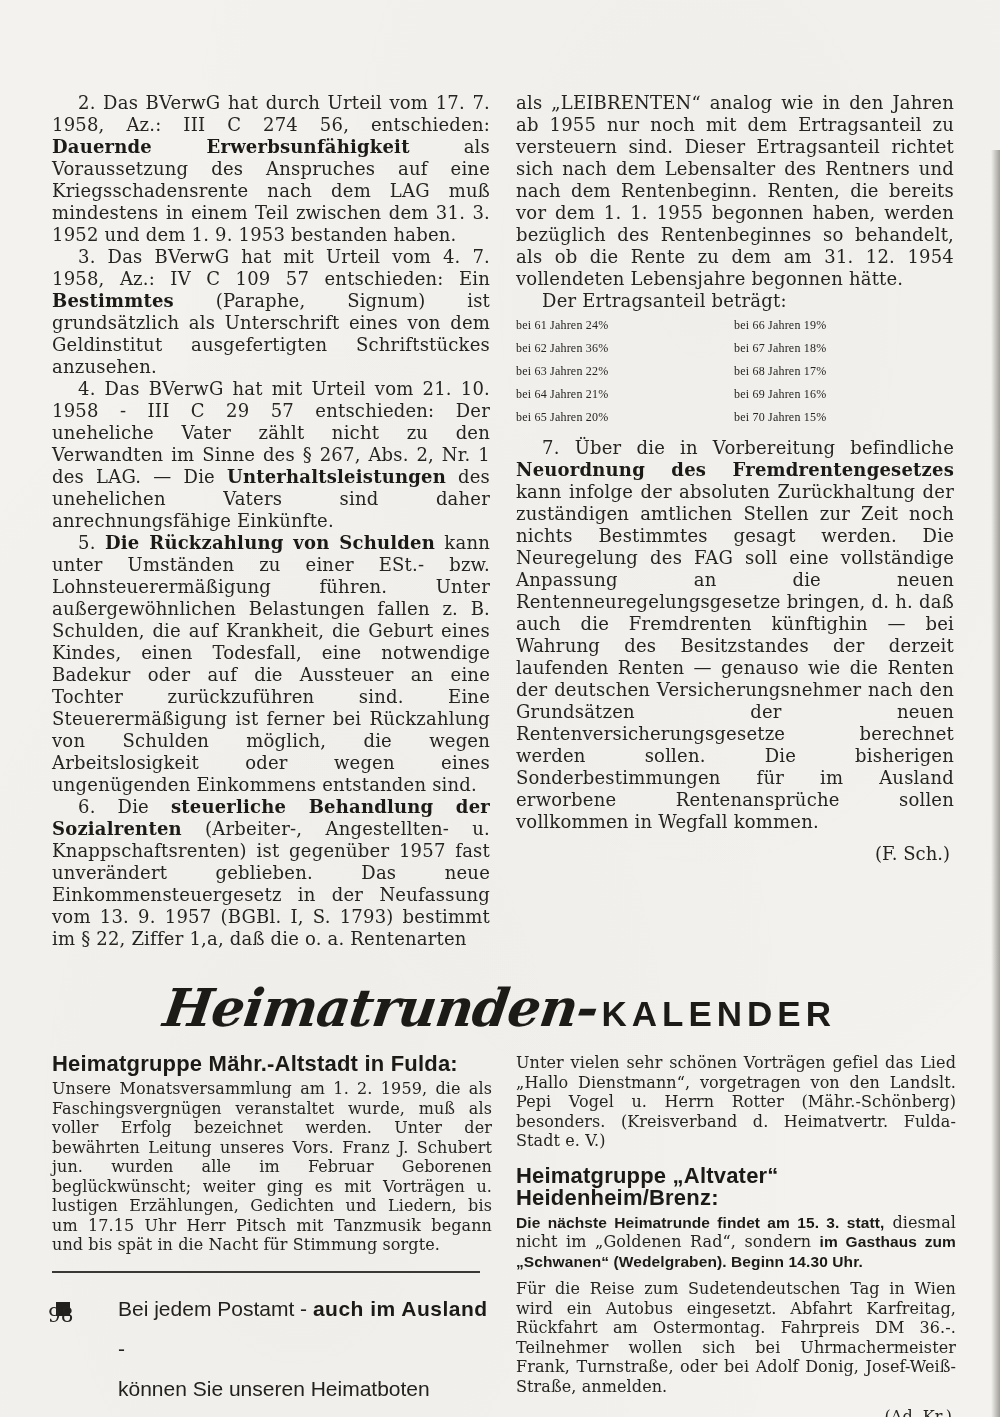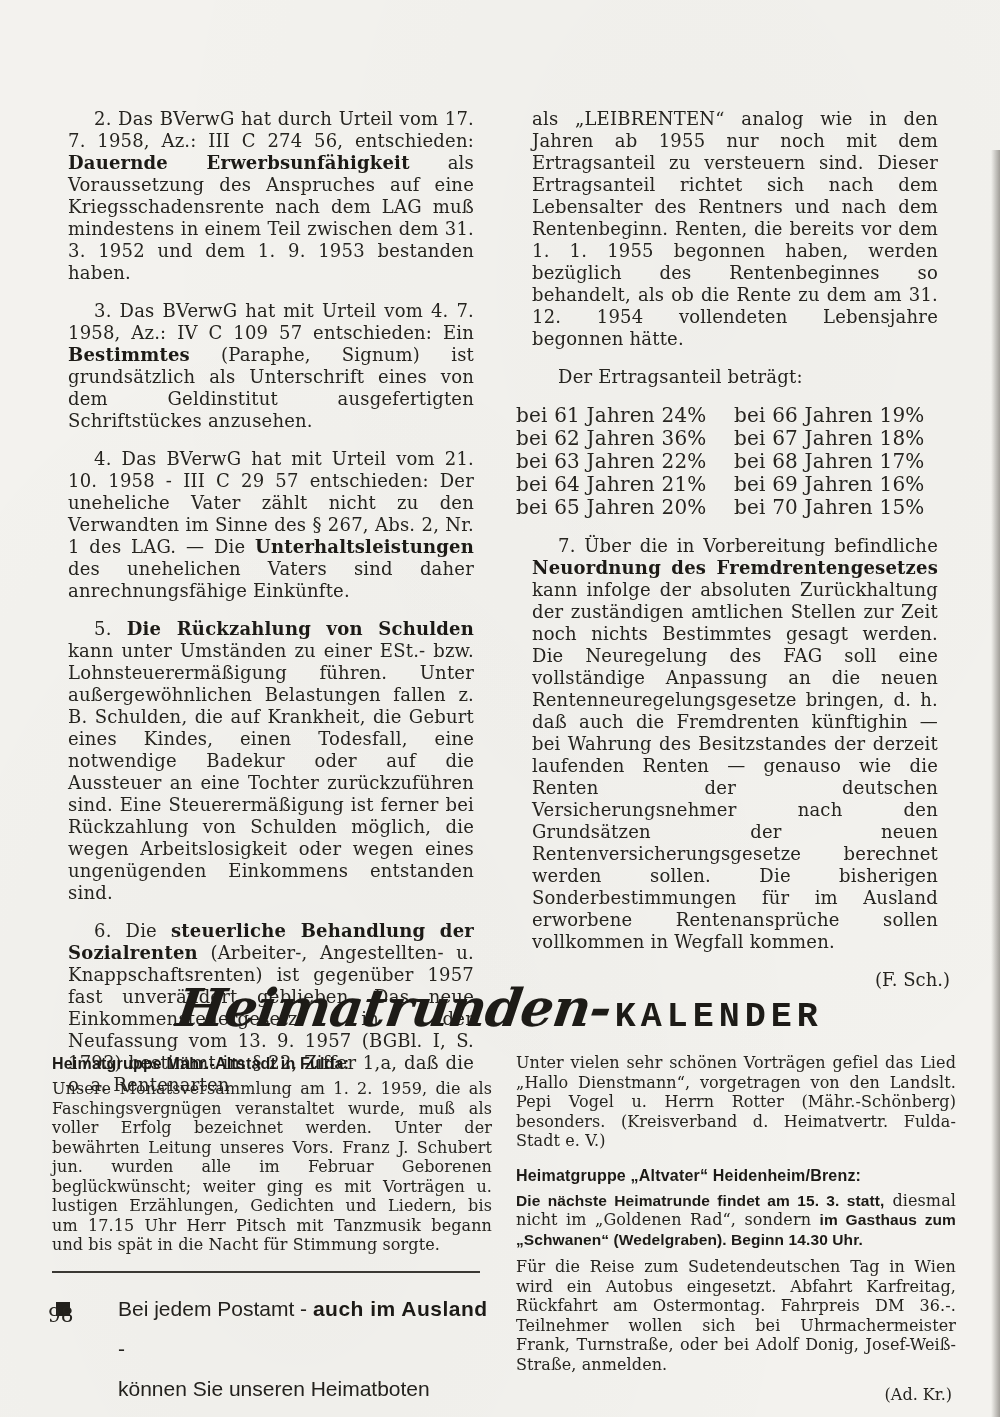--- a/index.html
+++ b/index.html
@@ -17,64 +17,64 @@
   }
   .scan-edge{
     position:absolute;right:0;top:150px;bottom:0;width:9px;
     background:linear-gradient(to right, rgba(60,55,48,0), rgba(60,55,48,0.45));
   }
   
   .col{position:absolute;top:92px;width:438px;}
   .col-left{left:52px;}
   .col-right{left:516px;}
   p.body{
-    margin:16px;
+    margin:0;
     font-size:18px;line-height:22px;
     text-align:justify;text-align-last:left;
     letter-spacing:0.2px;
   }
   p.body.indent{text-indent:26px;}
   .seg-b{font-weight:bold;color:#1c1a16;}
   .rates-intro{margin-top:8px;}
   .rates{
     display:grid;grid-template-columns:218px 1fr;
     margin-top:2px;margin-bottom:8px;
-    font-size:20px;line-height:23px;letter-spacing:0.2px;
+    font-size:12px;line-height:23px;letter-spacing:0.2px;font-family:Liberation Serif, serif;
   }
   .rate-line{white-space:nowrap;}
   .sig{
     margin-top:10px;
     font-size:18px;line-height:22px;text-align:right;padding-right:4px;
   }
   
   .kalender-title{
     position:absolute;top:972px;left:0;width:1000px;height:72px;
     text-align:center;white-space:nowrap;
   }
   .title-script{
     display:inline-block;
     font-family:"DejaVu Serif",serif;font-style:italic;font-weight:bold;
     font-size:52px;line-height:72px;letter-spacing:-1px;
     transform:skewX(-8deg);
     color:#1d1b17;
   }
   .title-caps{
     display:inline-block;
-    font-family:Liberation Mono, monospace;font-weight:bold;
+    font-family:Liberation Sans, sans-serif;font-weight:bold;
     font-size:35px;line-height:72px;letter-spacing:5px;
     margin-left:4px;vertical-align:baseline;
     color:#1d1b17;
   }
   
   .bcol{position:absolute;top:1053px;width:440px;}
   .bcol-left{left:52px;}
   .bcol-right{left:516px;}
   .group-heading{
     font-family:"Liberation Sans",sans-serif;font-weight:bold;
-    font-size:16px;line-height:22px;margin:0 0 4px 0;
+    font-size:22px;line-height:22px;margin:0 0 4px 0;
     color:#1c1a16;letter-spacing:0.2px;
   }
   p.small{
     margin:0;font-size:16px;line-height:19.5px;
     text-align:justify;text-align-last:left;letter-spacing:0.1px;
   }
   p.small .seg-b{font-family:"Liberation Sans",sans-serif;font-size:15.5px;}
   .gap8{height:8px;}.gap14{height:14px;}
   .rule{
     border:none;border-top:2px solid #3a3833;

